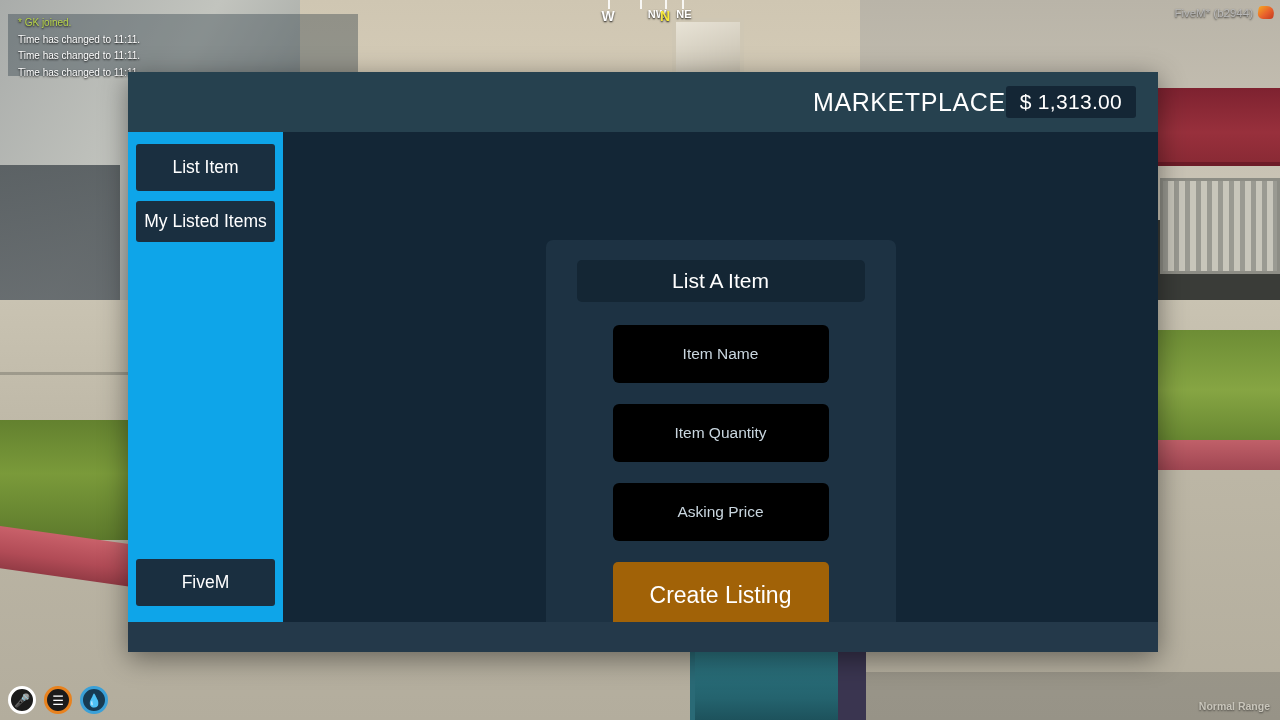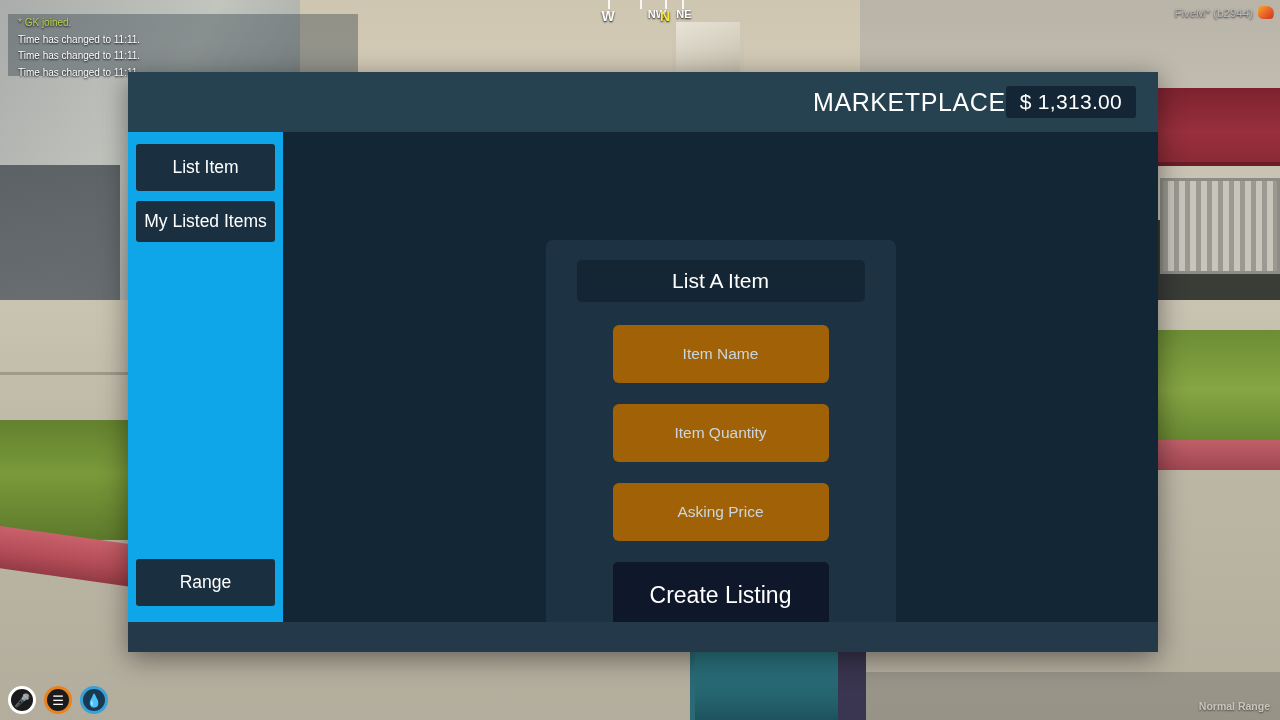--- a/index.html
+++ b/index.html
@@ -174,27 +174,27 @@
   .content { flex:1; display:flex; align-items:flex-start; justify-content:center; padding-top:108px; }
   .card {
     width:350px; background:#1d3243; border-radius:7px; padding:20px 0 22px 0;
     display:flex; flex-direction:column; align-items:center;
   }
   .card-title {
     width:288px; background:#142634; color:#ffffff; font-size:21px; font-weight:normal;
     text-align:center; padding:9px 0; border-radius:5px; margin-bottom:23px;
   }
   .field {
-    width:216px; height:58px; background:#a16207; border:none; border-radius:6px;
+    width:216px; height:58px; background:#000000; border:none; border-radius:6px;
     color:#c9d6df; font-family:inherit; font-size:15.5px; text-align:center;
     margin-bottom:21px; outline:none;
   }
   .field::placeholder { color:#c9d6df; opacity:1; }
   .create-btn {
-    width:216px; height:66px; background:#0f172a; border:none; border-radius:5px;
+    width:216px; height:66px; background:#a16207; border:none; border-radius:5px;
     color:#ffffff; font-family:inherit; font-size:23px; cursor:pointer;
   }
   .panel-footer { height:30px; flex:0 0 30px; background:#24394a; }
 </style>
 </head>
 <body>
 
 <div id="stage">
 
   <div class="bg">
@@ -248,21 +248,21 @@
       <div class="panel-title">MARKETPLACE</div>
       <div class="money-badge">$ 1,313.00</div>
     </div>
 
     <div class="panel-body">
 
       <div class="sidebar">
         <button class="side-btn">List Item</button>
         <button class="side-btn two-line">My Listed Items</button>
         <div class="side-spacer"></div>
-        <button class="side-btn back">Range</button>
+        <button class="side-btn back">FiveM</button>
       </div>
 
       <div class="content">
         <div class="card">
           <div class="card-title">List A Item</div>
 
           <input class="field" type="text" placeholder="Item Name" style="">
 
           <input class="field" type="text" placeholder="Item Quantity" style="">
 

